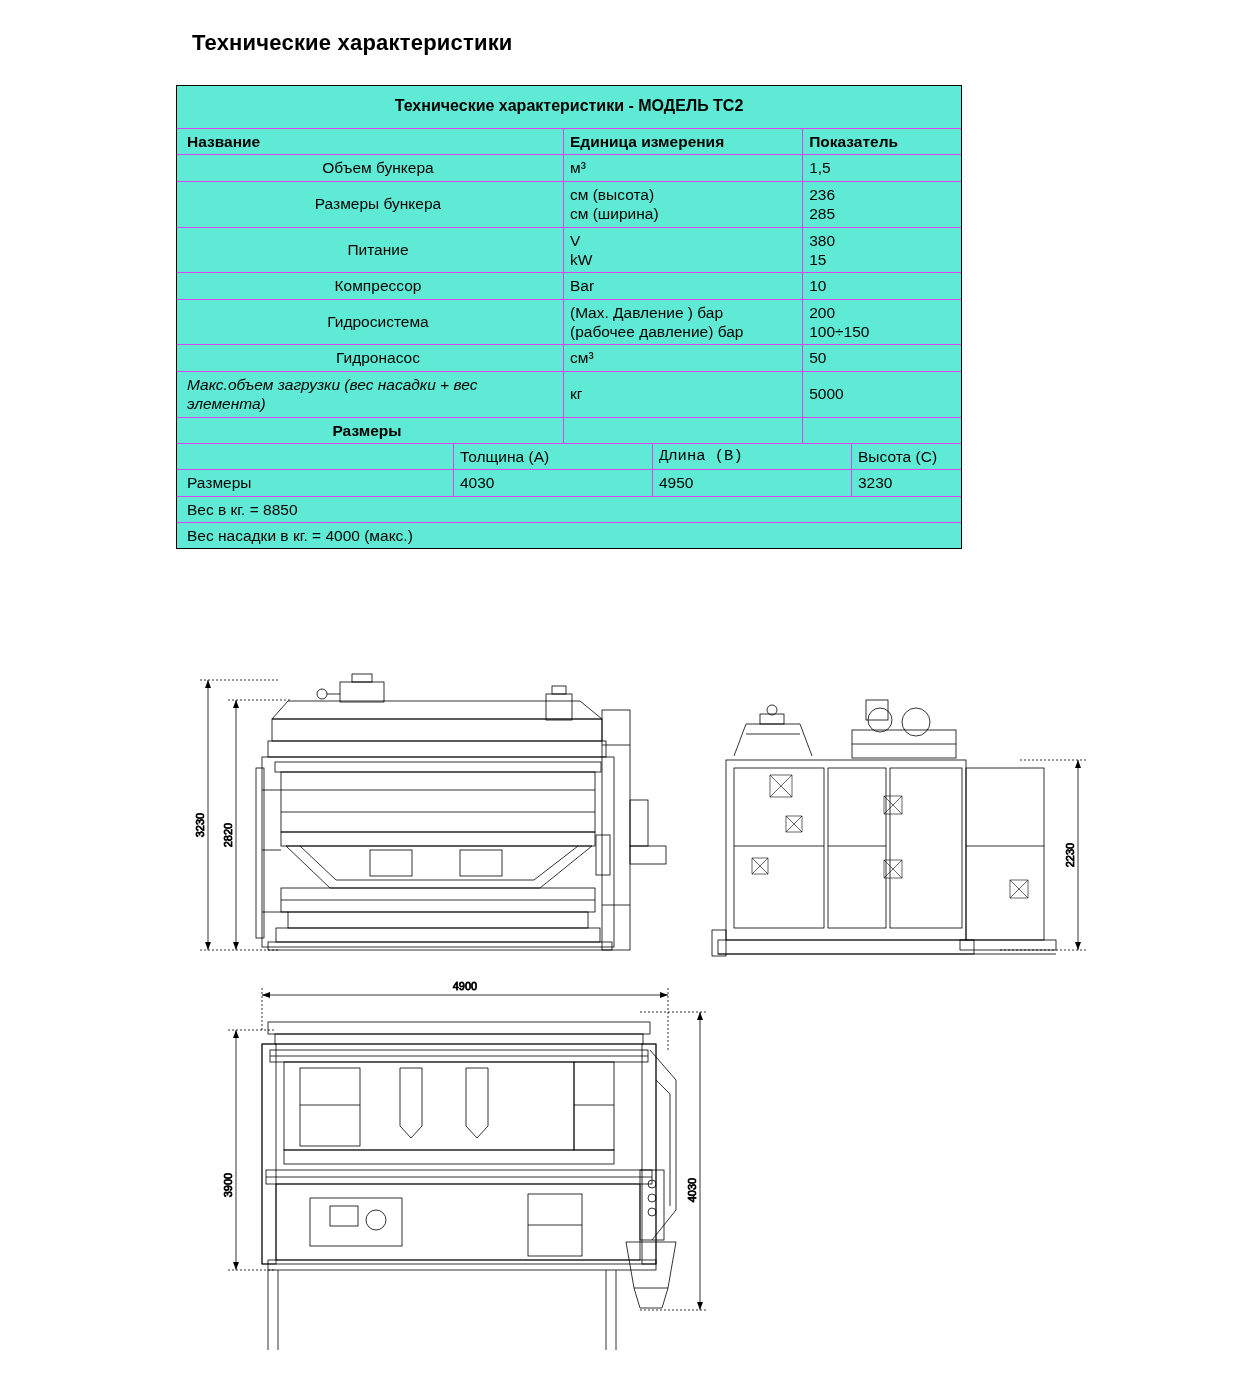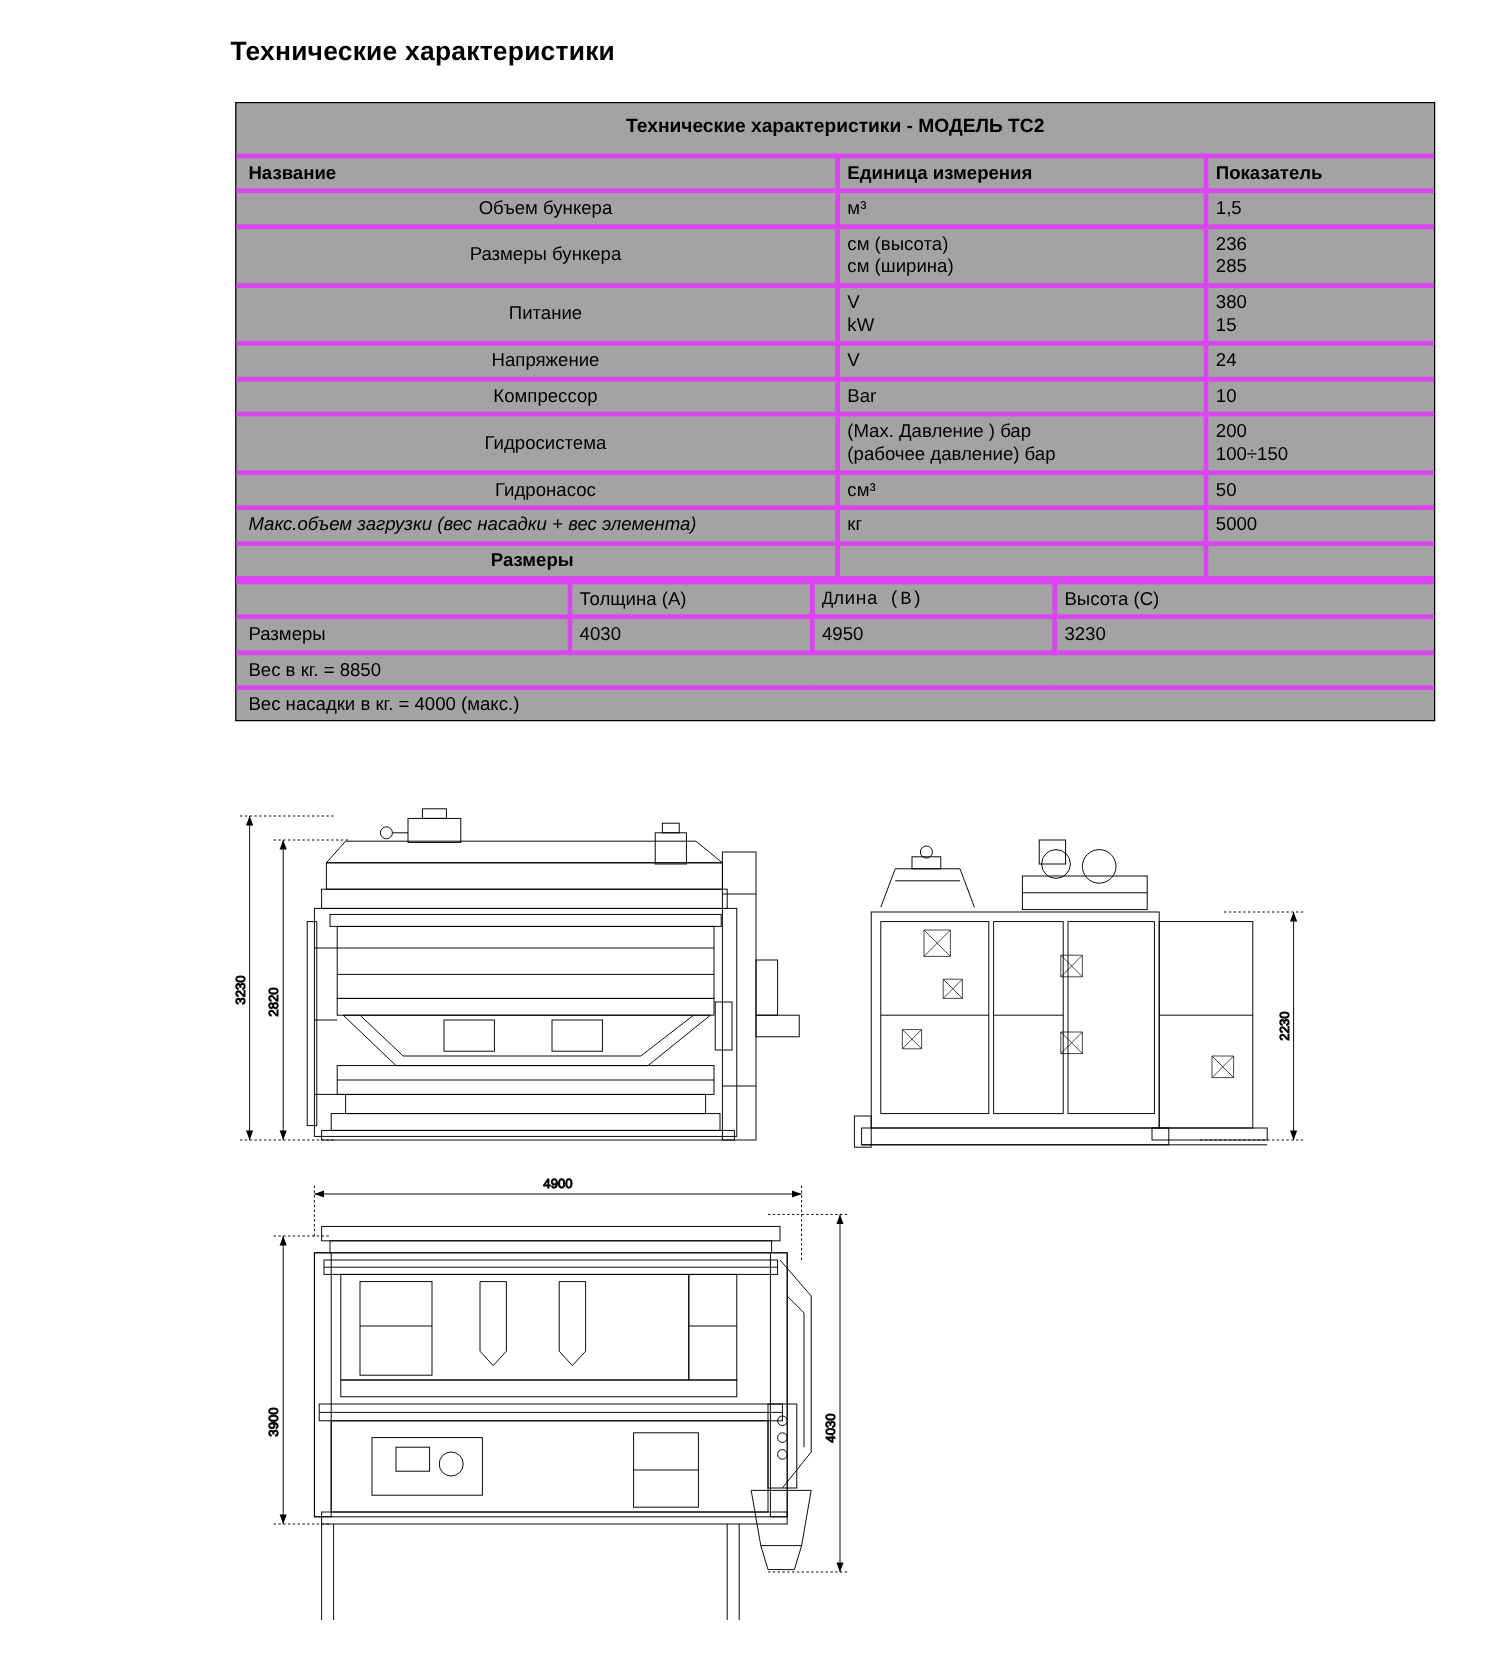--- a/index.html
+++ b/index.html
@@ -24,34 +24,34 @@
     position: absolute;
     left: 192px;
     top: 30px;
     font-size: 22px;
     font-weight: bold;
     letter-spacing: 0.2px;
   }
   
   .spec-wrap {
     position: absolute;
-    left: 196px;
+    left: 176px;
     top: 85px;
-    width: 1000px;
+    width: 786px;
     border: 1px solid #000;
     box-sizing: border-box;
-    background: #a3a3a3;
+    background: #5eead4;
   }
   table.spec {
     border-collapse: collapse;
     width: 100%;
     font-size: 15.5px;
   }
   table.spec td {
-    border: 4px solid #d946ef;
+    border: 1px solid #d946ef;
     padding: 3px 6px;
     vertical-align: middle;
     line-height: 1.25;
   }
   table.spec tr.head-row td {
     border-top: none;
     border-left: none;
     border-right: none;
     text-align: center;
     font-weight: bold;
@@ -130,25 +130,20 @@
       </tr>
 
       <tr>
         <td class="c-name nb-l indent-1">Питание</td>
         <td class="c-unit twoline">V
 kW</td>
         <td class="c-val nb-r twoline">380
 15</td>
       </tr>
 
-      <tr>
-        <td class="c-name nb-l indent-1">Напряжение</td>
-        <td class="c-unit">V</td>
-        <td class="c-val nb-r">24</td>
-      </tr>
 
       <tr>
         <td class="c-name nb-l indent-1">Компрессор</td>
         <td class="c-unit">Bar</td>
         <td class="c-val nb-r">10</td>
       </tr>
 
       <tr>
         <td class="c-name nb-l indent-1">Гидросистема</td>
         <td class="c-unit twoline">(Max. Давление ) бар

